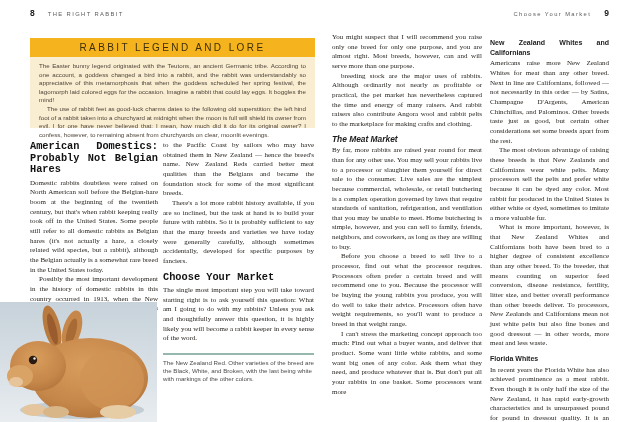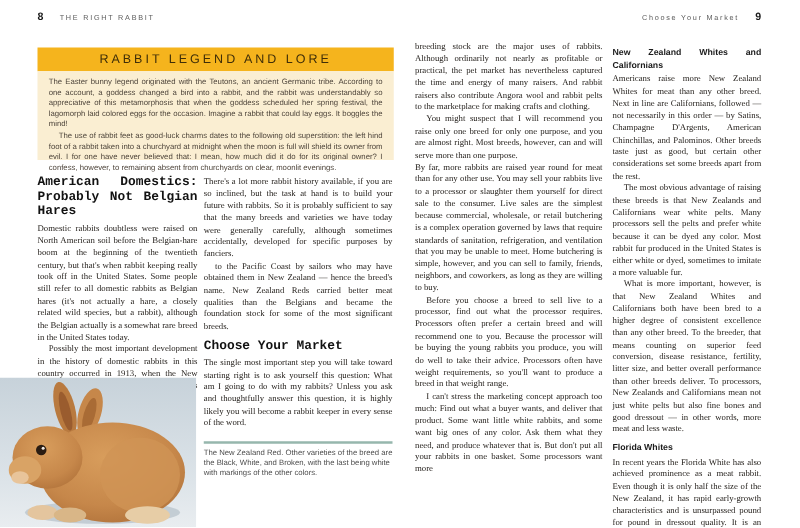--- a/index.html
+++ b/index.html
@@ -77,22 +77,22 @@
   <div class="bodycol" id="col-l1">
     <h2 class="h-serif">American Domestics: Probably Not Belgian Hares</h2>
     <div class="plist">
         <p>Domestic rabbits doubtless were raised on North American soil before the Belgian-hare boom at the beginning of the twentieth century, but that's when rabbit keeping really took off in the United States. Some people still refer to all domestic rabbits as Belgian hares (it's not actually a hare, a closely related wild species, but a rabbit), although the Belgian actually is a somewhat rare breed in the United States today.</p>
         <p>Possibly the most important development in the history of domestic rabbits in this country occurred in 1913, when the New Zealand Red arrived on these shores. Reds were brought</p>
       </div>
   </div>
 
   <div class="bodycol" id="col-l2">
     <div class="plist">
+        <p>to the Pacific Coast by sailors who may have obtained them in New Zealand — hence the breed's name. New Zealand Reds carried better meat qualities than the Belgians and became the foundation stock for some of the most significant breeds.</p>
         <p>There's a lot more rabbit history available, if you are so inclined, but the task at hand is to build your future with rabbits. So it is probably sufficient to say that the many breeds and varieties we have today were generally carefully, although sometimes accidentally, developed for specific purposes by fanciers.</p>
-        <p>to the Pacific Coast by sailors who may have obtained them in New Zealand — hence the breed's name. New Zealand Reds carried better meat qualities than the Belgians and became the foundation stock for some of the most significant breeds.</p>
       </div>
     <h2 class="h-serif mid">Choose Your Market</h2>
     <div class="plist">
         <p>The single most important step you will take toward starting right is to ask yourself this question: What am I going to do with my rabbits? Unless you ask and thoughtfully answer this question, it is highly likely you will become a rabbit keeper in every sense of the word.</p>
       </div>
   </div>
 
   <div class="photo">
     <svg width="157" height="120" viewBox="0 0 157 120" xmlns="http://www.w3.org/2000/svg">
       <defs>
@@ -138,23 +138,24 @@
     </svg>
   </div>
 
   <div class="caption-block">
     <div class="caption-rule"></div>
     <div class="caption">The New Zealand Red. Other varieties of the breed are the Black, White, and Broken, with the last being white with markings of the other colors.</div>
   </div>
 
   <div class="bodycol" id="col-r1">
     <div class="plist">
+        <p>You might suspect that I will recommend you raise only one breed for only one purpose, and you are almost right. Most breeds, however, can and will serve more than one purpose.</p>
         <p>breeding stock are the major uses of rabbits. Although ordinarily not nearly as profitable or practical, the pet market has nevertheless captured the time and energy of many raisers. And rabbit raisers also contribute Angora wool and rabbit pelts to the marketplace for making crafts and clothing.</p>
-        <p>You might suspect that I will recommend you raise only one breed for only one purpose, and you are almost right. Most breeds, however, can and will serve more than one purpose.</p>
       </div>
+    <h3 class="h-meat">The Meat Market</h3>
     <div class="plist">
         <p>By far, more rabbits are raised year round for meat than for any other use. You may sell your rabbits live to a processor or slaughter them yourself for direct sale to the consumer. Live sales are the simplest because commercial, wholesale, or retail butchering is a complex operation governed by laws that require standards of sanitation, refrigeration, and ventilation that you may be unable to meet. Home butchering is simple, however, and you can sell to family, friends, neighbors, and coworkers, as long as they are willing to buy.</p>
         <p>Before you choose a breed to sell live to a processor, find out what the processor requires. Processors often prefer a certain breed and will recommend one to you. Because the processor will be buying the young rabbits you produce, you will do well to take their advice. Processors often have weight requirements, so you'll want to produce a breed in that weight range.</p>
         <p>I can't stress the marketing concept approach too much: Find out what a buyer wants, and deliver that product. Some want little white rabbits, and some want big ones of any color. Ask them what they need, and produce whatever that is. But don't put all your rabbits in one basket. Some processors want more</p>
       </div>
   </div>
 
   <div class="bodycol" id="col-r2">
     <h4 class="h-sub">New Zealand Whites and Californians</h4>
     <div class="plist">

